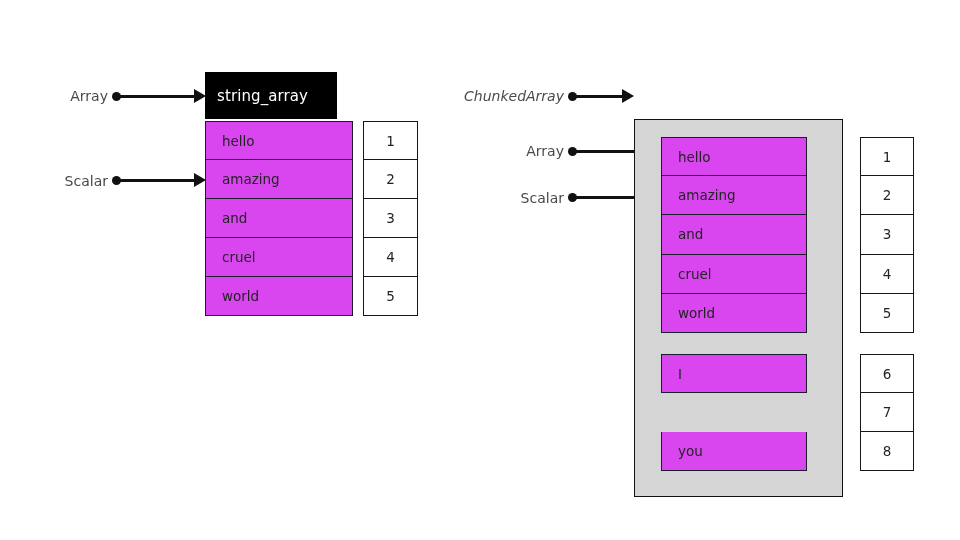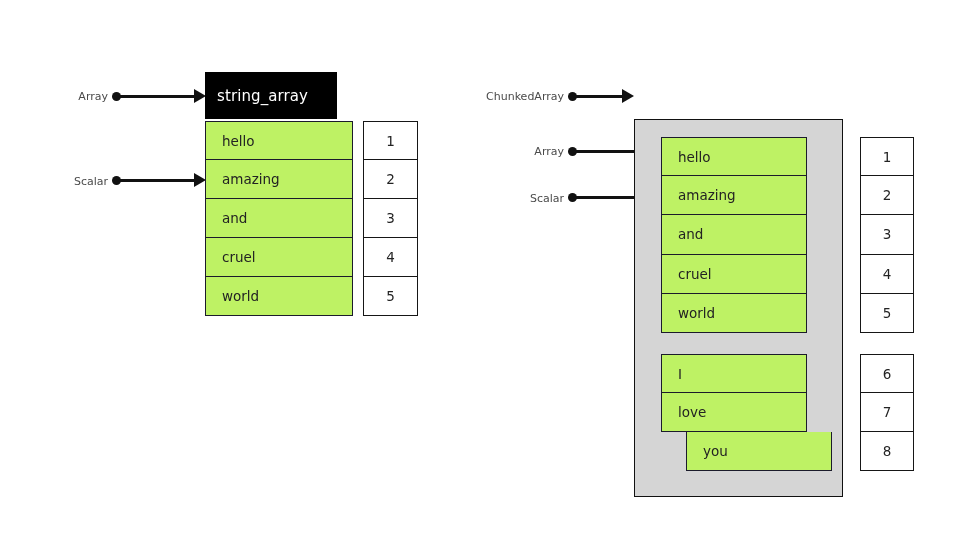--- a/index.html
+++ b/index.html
@@ -30,21 +30,21 @@
     display: flex;
     align-items: center;
     padding-left: 12px;
     font-size: 15px;
     letter-spacing: 0.1px;
     white-space: nowrap;
   }
 
   
   .value-cell {
-    background: #bef264;
+    background: #d946ef;
     border: 1px solid #1b1b2b;
     border-top-width: 0;
     display: flex;
     align-items: center;
     padding-left: 16px;
     font-size: 13.5px;
     color: #232323;
     white-space: nowrap;
   }
   .value-cell.first { border-top-width: 1px; }
@@ -63,21 +63,21 @@
   .index-cell.first { border-top-width: 1px; }
 
   
   .chunk-container {
     background: #d5d5d5;
     border: 1px solid #111111;
   }
 
   
   .ptr-label {
-    font-size: 11px;
+    font-size: 14px;
     color: #4a4a4a;
     white-space: nowrap;
     text-align: left;
     display: flex;
     align-items: center;
     justify-content: flex-end;
     height: 20px;
   }
   .ptr-dot {
     width: 9px;
@@ -125,21 +125,21 @@
     </div>
 
   <div class="abs" id="left-indices" style="left: 363px; top: 121px; width: 55px; height: 195px; position: absolute;">
       <div class="index-cell first" style="position: absolute; left: 0px; top: 0px; width: 100%; height: 39px; box-sizing: border-box;">1</div>
       <div class="index-cell" style="position: absolute; left: 0px; top: 39px; width: 100%; height: 39px; box-sizing: border-box;">2</div>
       <div class="index-cell" style="position: absolute; left: 0px; top: 78px; width: 100%; height: 39px; box-sizing: border-box;">3</div>
       <div class="index-cell" style="position: absolute; left: 0px; top: 117px; width: 100%; height: 39px; box-sizing: border-box;">4</div>
       <div class="index-cell" style="position: absolute; left: 0px; top: 156px; width: 100%; height: 39px; box-sizing: border-box;">5</div>
     </div>
 
-  <div class="abs ptr-label" style="left:440px; top:86px; width:124px;">ChunkedArray</div>
+  <div class="abs ptr-label" style="left:440px; top:86px; width:124px;font-style:italic;">ChunkedArray</div>
   <div class="abs ptr-dot" style="left:568px; top:92px;"></div>
   <div class="abs ptr-line" style="left:574px; top:95px; width:54px;"></div>
   <div class="abs ptr-head" style="left:622px; top:89px;"></div>
 
   <div class="abs ptr-label" style="left:496px; top:141px; width:68px;">Array</div>
   <div class="abs ptr-dot" style="left:568px; top:147px;"></div>
   <div class="abs ptr-line" style="left:574px; top:150px; width:68px;"></div>
   <div class="abs ptr-head" style="left:638px; top:144px;"></div>
 
   <div class="abs ptr-label" style="left:492px; top:188px; width:72px;">Scalar</div>
@@ -161,22 +161,21 @@
   <div class="abs" id="right-chunk0-indices" style="left: 860px; top: 137px; width: 54px; height: 196px; position: absolute;">
       <div class="index-cell first" style="position: absolute; left: 0px; top: 0px; width: 100%; height: 39.2px; box-sizing: border-box;">1</div>
       <div class="index-cell" style="position: absolute; left: 0px; top: 39.2px; width: 100%; height: 39.2px; box-sizing: border-box;">2</div>
       <div class="index-cell" style="position: absolute; left: 0px; top: 78.4px; width: 100%; height: 39.2px; box-sizing: border-box;">3</div>
       <div class="index-cell" style="position: absolute; left: 0px; top: 117.6px; width: 100%; height: 39.2px; box-sizing: border-box;">4</div>
       <div class="index-cell" style="position: absolute; left: 0px; top: 156.8px; width: 100%; height: 39.2px; box-sizing: border-box;">5</div>
     </div>
 
   <div class="abs" id="right-chunk1-values" style="left: 661px; top: 354px; width: 146px; height: 117px; position: absolute;">
       <div class="value-cell first" style="position: absolute; left: 0px; top: 0px; width: 100%; height: 39px; box-sizing: border-box;">I</div>
-      <div class="value-cell" style="position: absolute; left: 0px; top: 39px; width: 100%; height: 39px; box-sizing: border-box;">love</div>
-      <div class="value-cell" style="position: absolute; left: 0px; top: 78px; width: 100%; height: 39px; box-sizing: border-box; margin-left: 25px;">you</div>
+      <div class="value-cell" style="position: absolute; left: 0px; top: 78px; width: 100%; height: 39px; box-sizing: border-box;">you</div>
     </div>
 
   <div class="abs" id="right-chunk1-indices" style="left: 860px; top: 354px; width: 54px; height: 117px; position: absolute;">
       <div class="index-cell first" style="position: absolute; left: 0px; top: 0px; width: 100%; height: 39px; box-sizing: border-box;">6</div>
       <div class="index-cell" style="position: absolute; left: 0px; top: 39px; width: 100%; height: 39px; box-sizing: border-box;">7</div>
       <div class="index-cell" style="position: absolute; left: 0px; top: 78px; width: 100%; height: 39px; box-sizing: border-box;">8</div>
     </div>
 
 </div>
 

